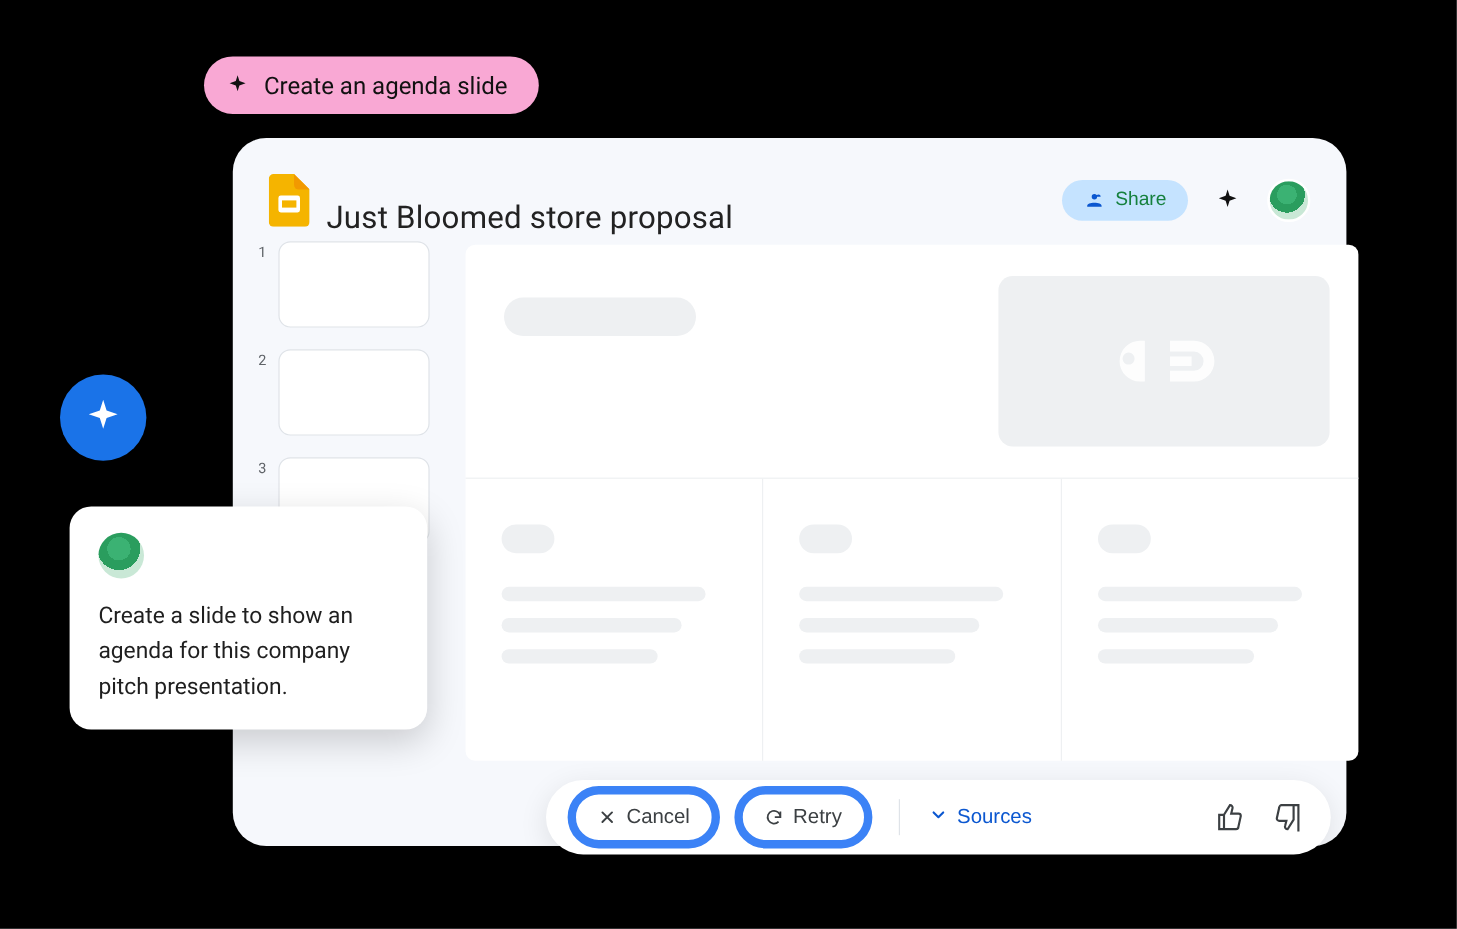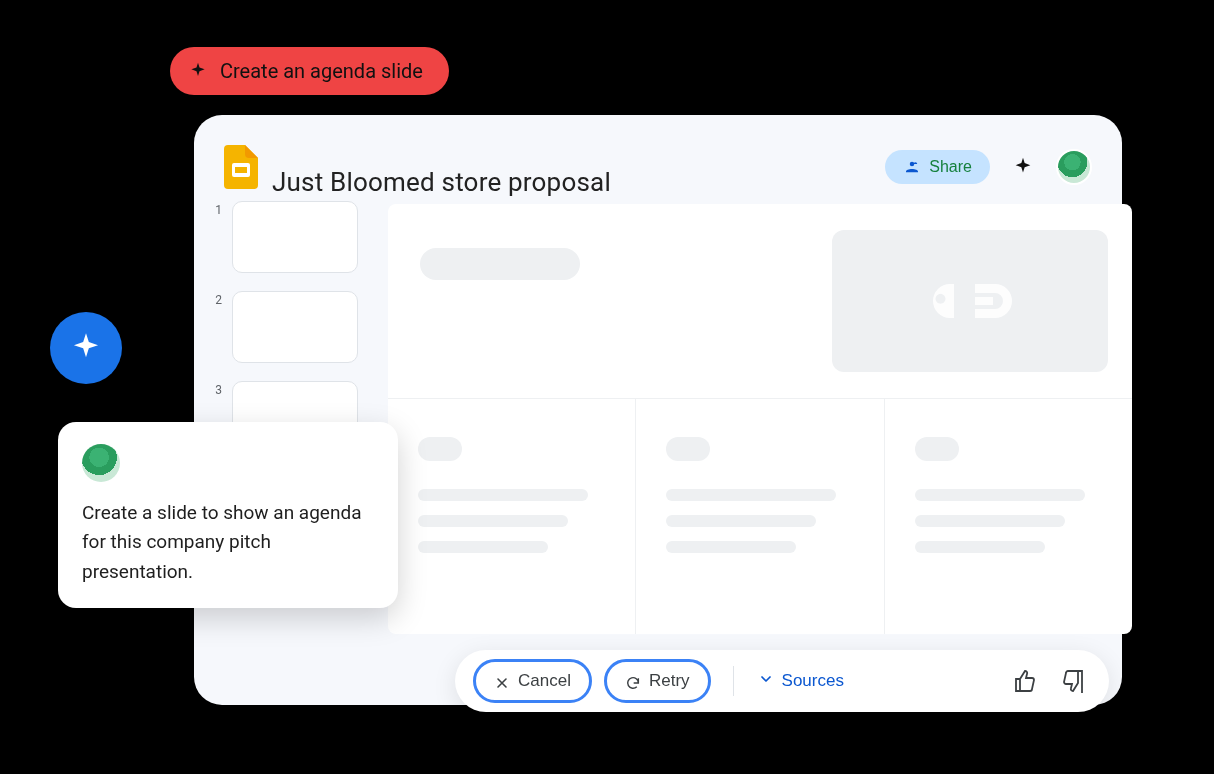--- a/index.html
+++ b/index.html
@@ -9,21 +9,21 @@
     font-family: -apple-system, BlinkMacSystemFont, "Segoe UI", Roboto, Arial, sans-serif;
     position: relative;
     overflow: hidden;
   }
 
   
   .chip {
     position: absolute;
     left: 170px;
     top: 47px;
-    background: #ef4444;
+    background: #f9a8d4;
     border-radius: 999px;
     padding: 12px 26px 12px 18px;
     display: flex;
     align-items: center;
     gap: 12px;
     font-size: 20px;
     color: #111;
   }
   .chip .spark { width: 20px; height: 20px; }
 
@@ -147,24 +147,24 @@
     height: 62px;
     background: #fff;
     border-radius: 31px;
     display: flex;
     align-items: center;
     padding: 0 18px;
     gap: 12px;
     box-shadow: 0 6px 24px rgba(0,0,0,.10);
   }
   .pillbtn {
-    display: flex; align-items: flex-end; gap: 8px;
+    display: flex; align-items: center; gap: 8px;
     border-radius: 999px; padding: 9px 18px;
     font-size: 17px; cursor: pointer;
-    border: 3px solid #3b82f6; background: #fff; color: #3c4043;
+    border: 7px solid #3b82f6; background: #fff; color: #3c4043;
   }
   .pillbtn.primary { background: #0b57d0; color: #fff; border-color: #0b57d0; }
   .divider { width: 1px; height: 30px; background: #dfe3e8; margin: 0 6px 0 10px; }
   .sources {
     display: flex; align-items: flex-start; gap: 8px;
     color: #0b57d0; font-size: 17px; cursor: pointer;
     background: none; border: none; padding: 8px 6px;
   }
   .spacer { flex: 1; }
   .iconbtn { background: none; border: none; cursor: pointer; padding: 6px; color: #3c4043; }
@@ -177,21 +177,21 @@
     width: 72px; height: 72px; border-radius: 50%;
     background: #1a73e8;
     display: flex; align-items: center; justify-content: center;
   }
   .bluebadge svg { width: 34px; height: 34px; }
 
   
   .promptcard {
     position: absolute;
     left: 58px; top: 422px;
-    width: 340px;
+    width: 298px;
     background: #fff;
     border-radius: 18px;
     padding: 22px 24px;
     box-shadow: 0 10px 30px rgba(0,0,0,.18);
   }
   .promptcard .av {
     width: 38px; height: 38px; border-radius: 50%;
     background: radial-gradient(circle at 45% 35%, #3bb273 0 30%, #2a9d5e 30% 55%, #c9e8d6 55% 100%);
     margin-bottom: 16px;
   }

